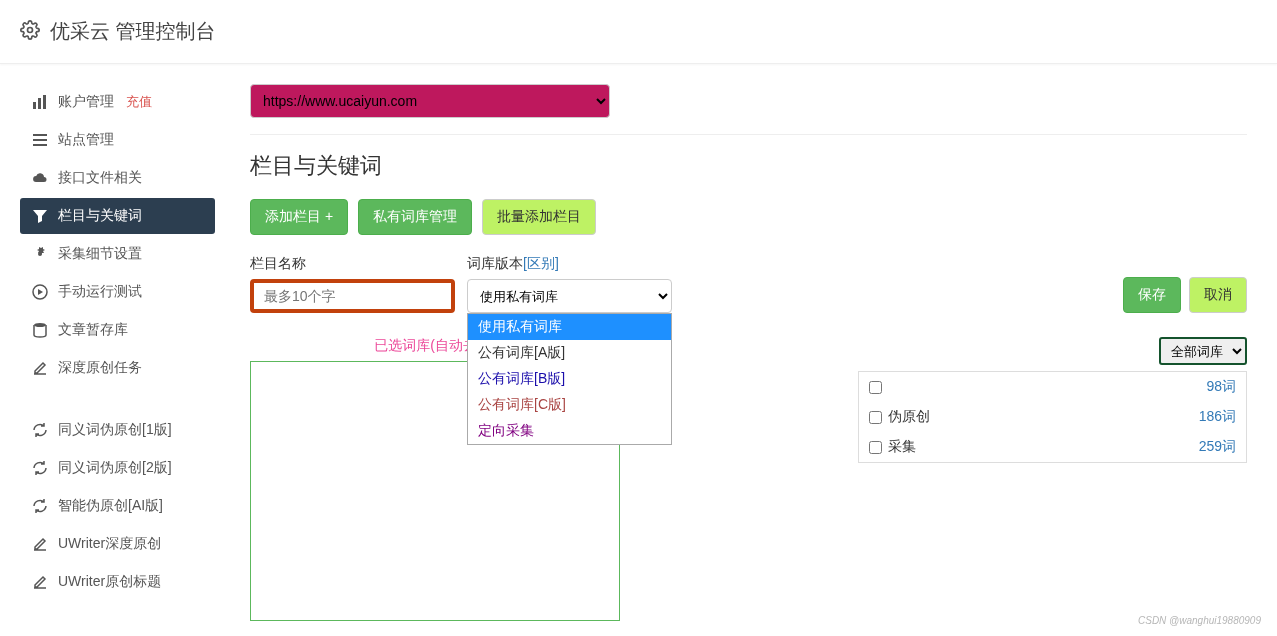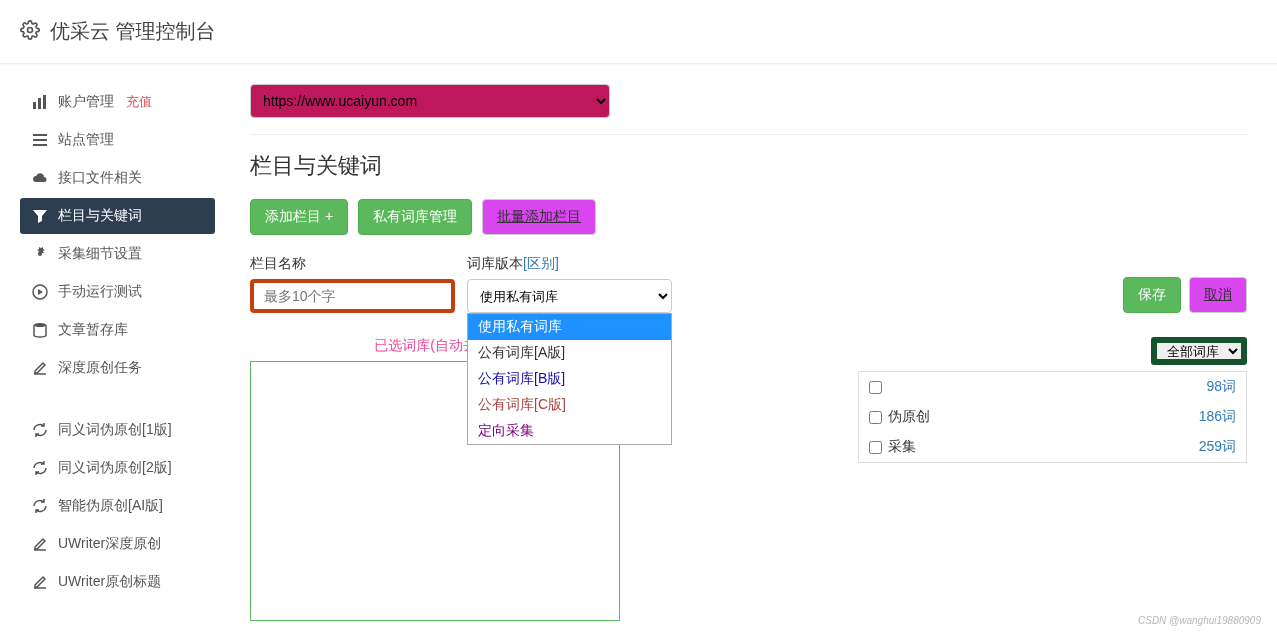--- a/index.html
+++ b/index.html
@@ -15,21 +15,21 @@
 .side-item .label { font-size: 14px; }
 .side-badge { color: #d9534f; font-size: 13px; margin-left: 2px; }
 .side-gap { height: 24px; }
 .main { flex: 1; padding: 20px 30px 0 30px; }
 .site-select { width: 360px; height: 34px; border: 1px solid #ccc; border-radius: 4px; padding: 0 8px; background: #be185d; font-size: 14px; }
 .hr { border: none; border-top: 1px solid #eee; margin: 16px 0; }
 .section-title { font-size: 22px; color: #333; margin-bottom: 18px; }
 .btn-row { display: flex; gap: 10px; margin-bottom: 20px; }
 .btn { padding: 8px 14px; border-radius: 4px; font-size: 14px; cursor: pointer; border: 1px solid transparent; }
 .btn-success { background: #5cb85c; color: #fff; border-color: #4cae4c; }
-.btn-default { background: #d946ef; color: #333; border: 1px solid #ccc; text-decoration: underline; }
+.btn-default { background: #bef264; color: #333; border: 1px solid #ccc; }
 .form-row { display: flex; gap: 12px; align-items: flex-end; }
 .form-group { display: flex; flex-direction: column; gap: 6px; }
 .form-label { font-size: 14px; color: #333; }
 .form-label a { color: #337ab7; text-decoration: none; }
 .form-input { height: 34px; border: 4px solid #c2410c; border-radius: 4px; padding: 0 10px; font-size: 14px; }
 .w200 { width: 205px; }
 .w220 { width: 225px; }
 .select-wrap { position: relative; width: 205px; }
 .form-select { width: 100%; height: 34px; border: 1px solid #ccc; border-radius: 4px; padding: 0 8px; font-size: 13px; background:#fff; }
 .dropdown { position: absolute; top: 34px; left: 0; width: 100%; background: #fff; border: 1px solid #aaa; z-index: 10; }
@@ -38,21 +38,21 @@
 .dd-blue { color: #1a0dab; }
 .dd-red { color: #a94442; }
 .dd-purple { color: #800080; }
 .action-btns { margin-left: auto; display: flex; gap: 8px; }
 .lower { display: flex; gap: 24px; margin-top: 24px; }
 .panel-label { text-align: center; color: #ec4899; font-size: 14px; margin-bottom: 6px; }
 .panel-left { width: 370px; }
 .panel-box { border: 1px solid #5cb85c; height: 260px; background: #fff; }
 .panel-right { flex: 1; }
 .right-filter { display:flex; justify-content:flex-end; margin-bottom:6px; }
-.filter-select { height: 28px; border:6px solid #14532d; border-radius:3px; font-size:13px; padding:0 6px; }
+.filter-select { height: 28px; border:2px solid #14532d; border-radius:3px; font-size:13px; padding:0 6px; }
 .word-list { border:1px solid #ddd; }
 .word-row { display:flex; align-items:center; justify-content:space-between; padding:6px 10px; }
 .word-row-left { display:flex; align-items:center; gap:6px; }
 .word-count { color:#337ab7; }
 .watermark { position: fixed; right: 16px; bottom: 10px; color: rgba(120,120,120,0.55); font-size: 10px; font-style: italic; pointer-events: none; }
 </style>
 </head>
 <body>
 
 <div class="header">

